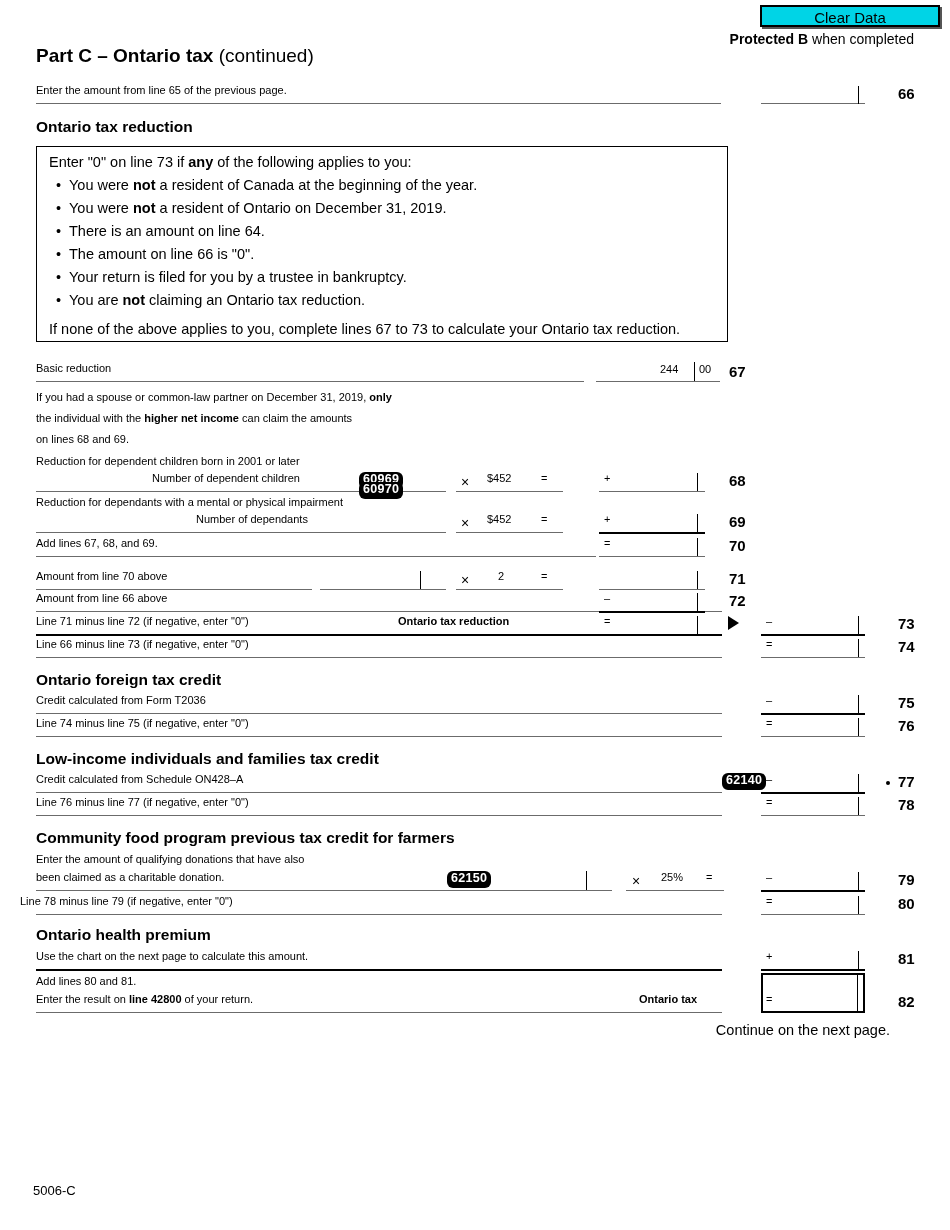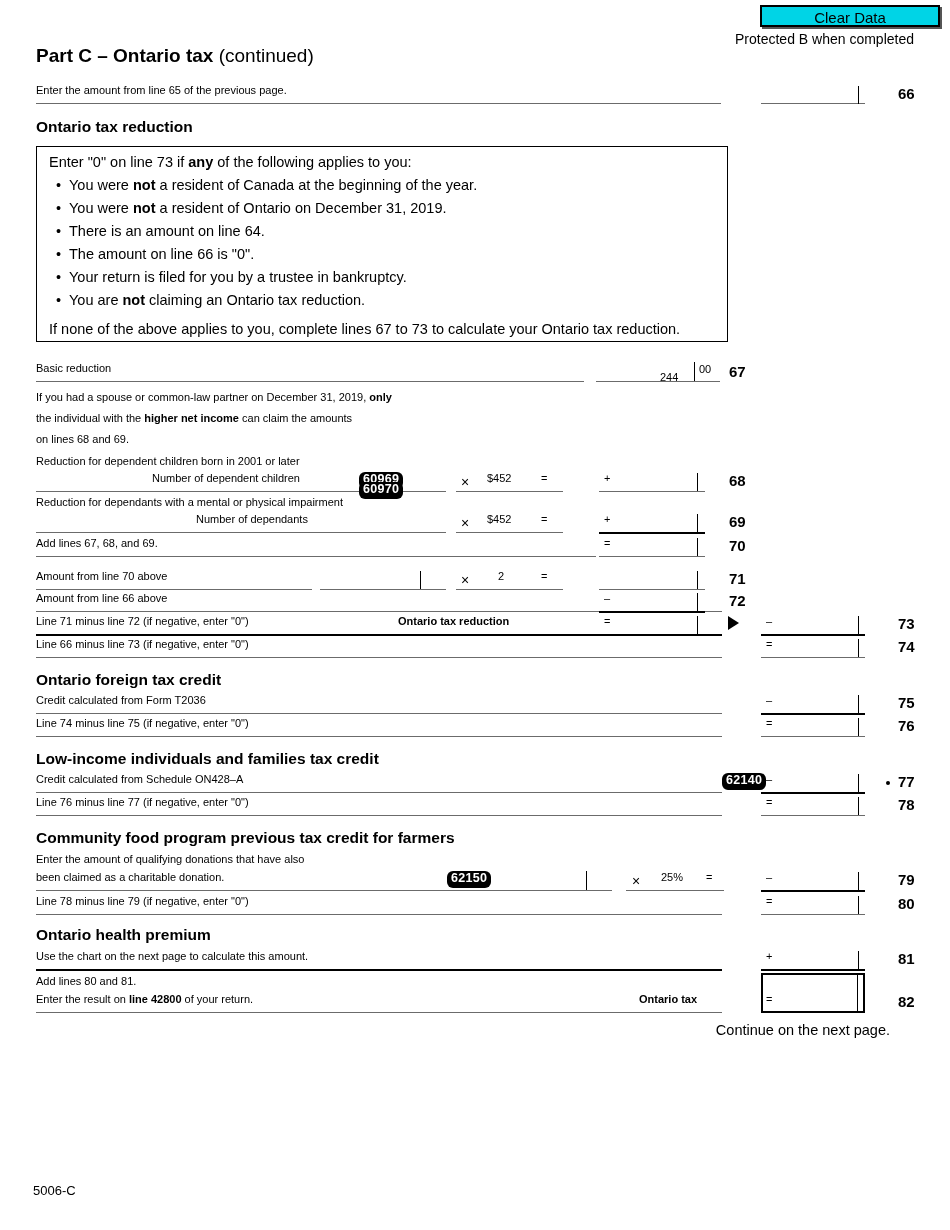--- a/index.html
+++ b/index.html
@@ -27,21 +27,21 @@
     text-align:center;
     line-height:22px;
     color:#000;
     cursor:pointer;
     box-sizing:border-box;
   }
   .protected{
     position:absolute;right:36px;top:31px;
     font-size:14px;white-space:nowrap;
   }
-  .protected b{font-weight:normal;}
+  .protected b{font-weight:bold;}
 
   
   .part-title{
     position:absolute;left:36px;top:45px;
     font-size:19px;font-weight:bold;white-space:nowrap;
   }
   .part-title span.norm{font-weight:normal;}
   .sec-head{
     position:absolute;font-weight:bold;font-size:15.5px;white-space:nowrap;
   }
@@ -136,21 +136,21 @@
 
     <div class="bullet" style="left:19px;top:145px;">•</div>
     <div class="line" style="left:32px;top:145px;"><span>You are </span><b>not</b><span> claiming an Ontario tax reduction.</span></div>
 
     <div class="line" style="left:12px;top:174px;">If none of the above applies to you, complete lines 67 to 73 to calculate your Ontario tax reduction.</div>
   </div>
 
   <div class="txt" style="left:36px;top:362px;">Basic reduction</div>
   <div class="rule" style="left:36px;top:381px;width:548px;"></div>
   <div class="rule" style="left:596px;top:381px;width:124px;"></div>
-  <div class="txt" style="left:660px;top:363px;margin-top:8px;">244</div>
+  <div class="txt" style="left:660px;top:363px;">244</div>
   <div class="cents dk" style="left:694px;top:362px;height:19px;"></div>
   <div class="txt" style="left:699px;top:363px;">00</div>
   <div class="lno" style="left:729px;top:363px;">67</div>
 
   <div class="txt" style="left:36px;top:391px;"><span>If you had a spouse or common-law partner on December 31, 2019, </span><b>only</b></div>
   <div class="txt" style="left:36px;top:412px;"><span>the individual with the </span><b>higher net income</b><span> can claim the amounts</span></div>
   <div class="txt" style="left:36px;top:433px;">on lines 68 and 69.</div>
 
   <div class="txt" style="left:36px;top:455px;">Reduction for dependent children born in 2001 or later</div>
   <div class="txt" style="left:152px;top:472px;">Number of dependent children</div>
@@ -282,21 +282,21 @@
   <div class="txt sm" style="left:632px;top:873px;">×</div>
   <div class="txt" style="left:661px;top:871px;">25%</div>
   <div class="txt" style="left:706px;top:871px;">=</div>
   <div class="rule" style="left:626px;top:890px;width:98px;"></div>
   <div class="txt" style="left:766px;top:871px;">–</div>
   <div class="rule thick" style="left:761px;top:890px;width:104px;"></div>
   <div class="cents dk" style="left:858px;top:872px;height:18px;"></div>
   <div class="abs" style="left:780px;top:872px;width:77px;height:17px;"></div>
   <div class="lno" style="left:898px;top:871px;">79</div>
 
-  <div class="txt" style="left:36px;top:895px;">Line 78 minus line 79 (if negative, enter "0")</div>
+  <div class="txt" style="left:20px;top:895px;">Line 78 minus line 79 (if negative, enter "0")</div>
   <div class="rule" style="left:36px;top:914px;width:686px;"></div>
   <div class="txt" style="left:766px;top:895px;">=</div>
   <div class="rule" style="left:761px;top:914px;width:104px;"></div>
   <div class="cents dk" style="left:858px;top:896px;height:18px;"></div>
   <div class="abs" style="left:780px;top:896px;width:77px;height:17px;"></div>
   <div class="lno" style="left:898px;top:895px;">80</div>
 
   <div class="sec-head" style="left:36px;top:926px;">Ontario health premium</div>
 
   <div class="txt" style="left:36px;top:950px;">Use the chart on the next page to calculate this amount.</div>

